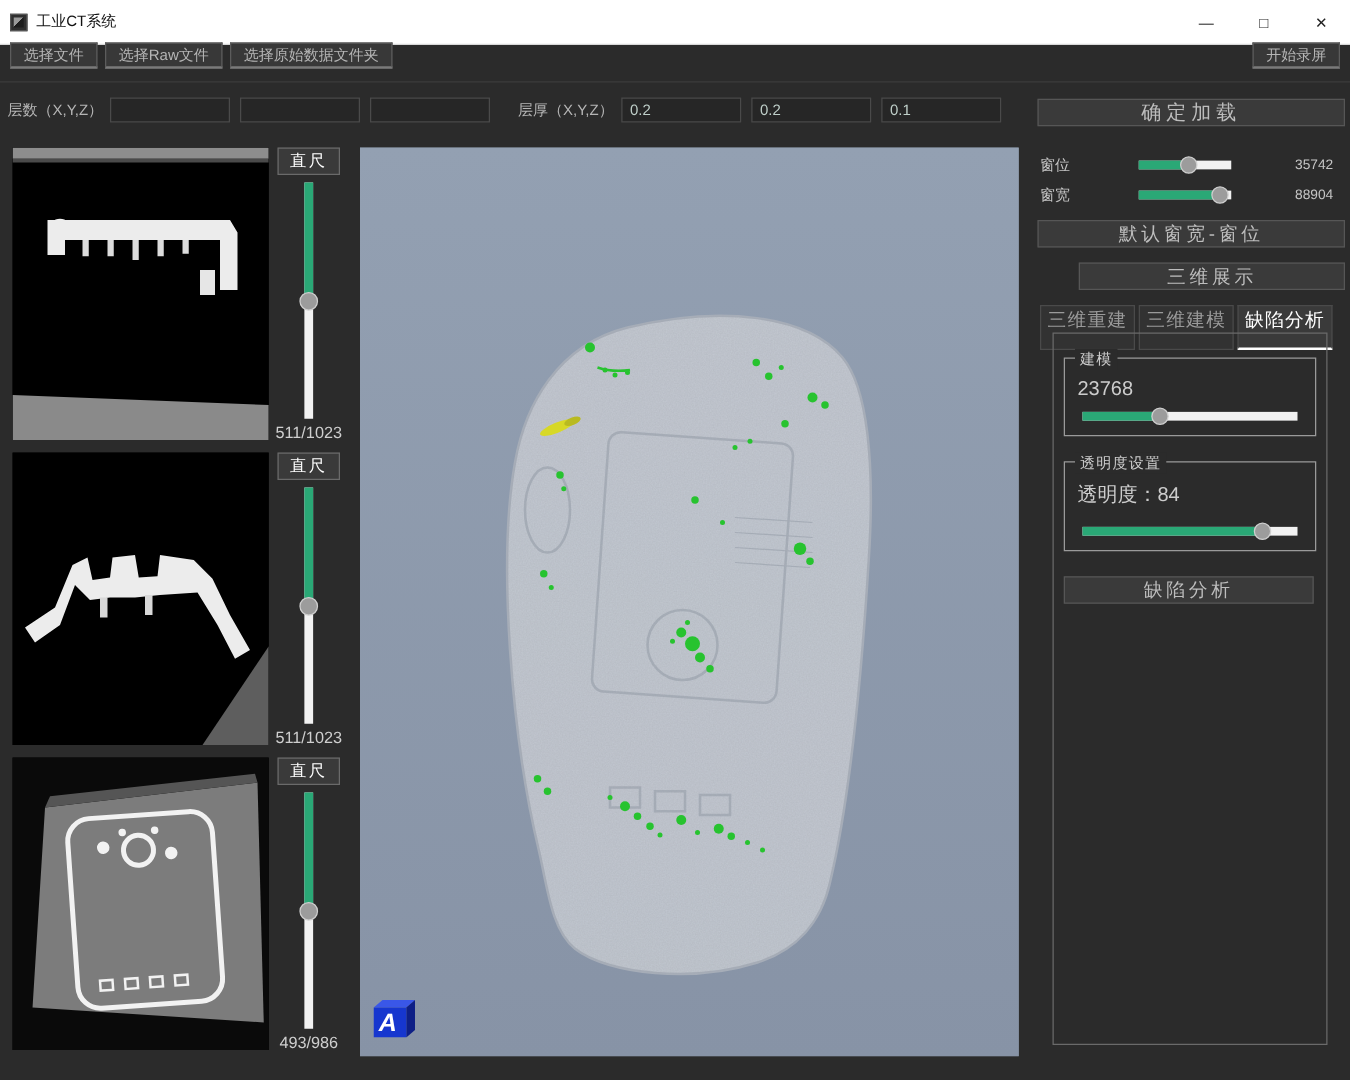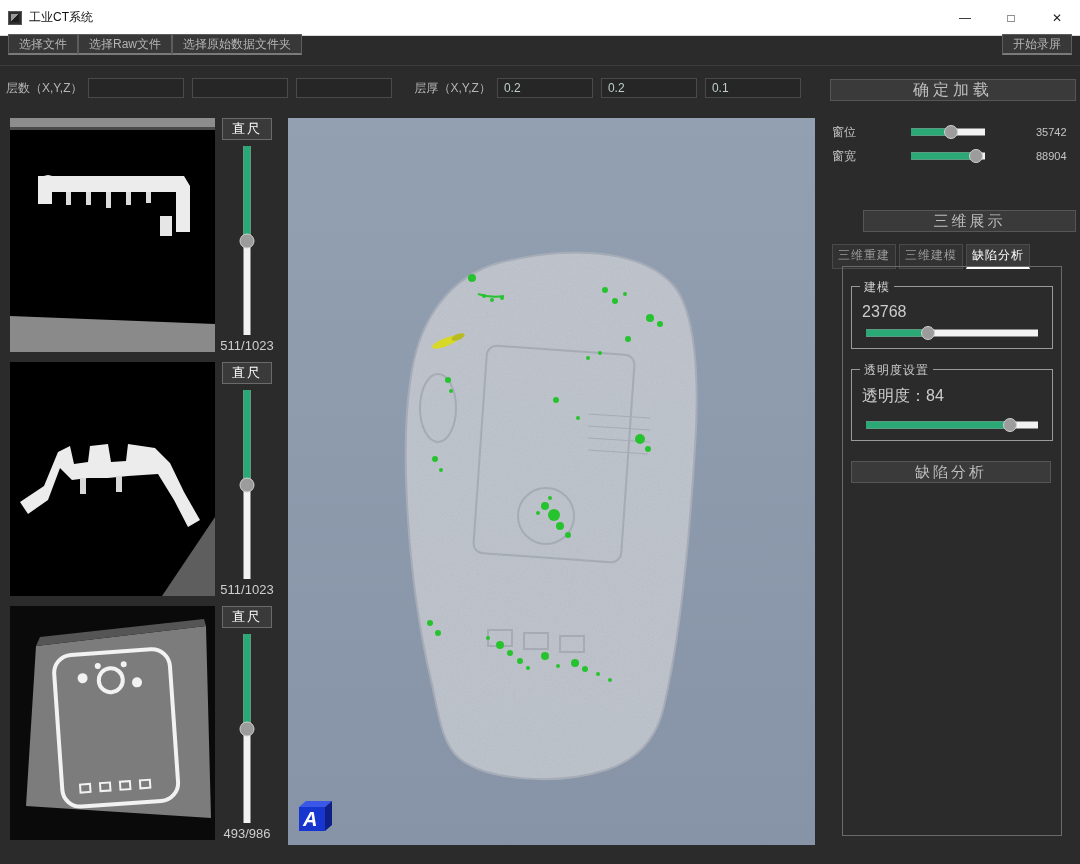--- a/index.html
+++ b/index.html
@@ -9,21 +9,21 @@
 
   
   .titlebar { position:absolute; top:0; left:0; right:0; height:36px; background:#ffffff; display:flex; align-items:center; padding-left:8px; color:#000; font-size:12px; border-bottom:1px solid #d9d9d9; }
   .app-icon { width:14px; height:14px; border:1px solid #555; background:#2f2f2f; margin-right:7px; position:relative; flex:0 0 auto; }
   .app-icon::after { content:""; position:absolute; inset:2px; background:linear-gradient(135deg,#9a9a9a 0 45%,#1d1d1d 45%); }
   .title-text { color:#111; }
   .win-controls { margin-left:auto; display:flex; height:100%; }
   .win-btn { width:46px; height:100%; display:flex; align-items:center; justify-content:center; font-size:12px; color:#222; cursor:default; }
 
   
-  .toolbar { position:absolute; top:24px; left:0; right:0; height:42px; display:flex; align-items:center; gap:0; padding:0 8px; border-bottom:1px solid #3c3c3c; }
+  .toolbar { position:absolute; top:24px; left:0; right:0; height:42px; display:flex; align-items:center; gap:6px; padding:0 8px; border-bottom:1px solid #3c3c3c; }
   .tbtn { height:21px; background:#383838; border:1px solid #5c5c5c; border-bottom:2px solid #7a7a7a; color:#b5b5b5; font-size:12px; padding:0 10px; display:flex; align-items:center; white-space:nowrap; }
   .record { margin-left:auto; }
 
   
   .param-row { position:absolute; top:66px; left:0; width:828px; height:44px; display:flex; align-items:center; padding:0 6px; color:#b5b5b5; font-size:12px; }
   .param-label { white-space:nowrap; margin-right:6px; }
   .pinput { width:96px; height:20px; background:#262626; border:1px solid #4a4a4a; color:#bfcfc9; font-size:12px; padding:0 6px; margin-right:8px; font-family:inherit; }
   .thick-label { margin-left:14px; }
   .load-btn { position:absolute; left:830px; top:79px; width:246px; height:22px; background:#3a3a3a; border:1px solid #565656; color:#bdbdbd; font-size:16px; letter-spacing:4px; display:flex; align-items:center; justify-content:center; }
 
@@ -49,21 +49,21 @@
   .right-panel { position:absolute; left:828px; top:118px; width:252px; height:730px; font-size:12px; color:#c5c5c5; }
   .wrow { position:absolute; left:4px; right:2px; height:16px; display:flex; align-items:center;gap:45px; }
   .wrow .wlabel { width:28px; flex:0 0 auto; }
   .hslider { --pos:50%; position:relative; flex:1; height:15px; margin:0 6px; }
   .htrack { position:absolute; left:0; right:0; top:50%; transform:translateY(-50%); height:7px; background:#f2f2f2; }
   .hfill { position:absolute; left:0; top:0; bottom:0; width:var(--pos); background:#2aa876; }
   .hhandle { position:absolute; left:var(--pos); top:50%; transform:translate(-50%,-50%); width:14px; height:14px; border-radius:50%; background:#9c9c9c; border:1px solid #cfcfcf; }
   .wvalue { width:42px; flex:0 0 auto; font-size:11px; text-align:left; }
   .panel-btn { position:absolute; left:2px; right:4px; height:22px; background:#3a3a3a; border:1px solid #565656; color:#bdbdbd; font-size:15px; letter-spacing:3px; display:flex; align-items:center; justify-content:center; }
   .tabs { position:absolute; top:126px; left:4px; display:flex; gap:3px; }
-  .tab { padding:2px 5px 4px; font-size:12px; color:#9a9a9a; background:#323232; border:1px solid #4a4a4a; letter-spacing:1px; }
+  .tab { padding:2px 5px 13px; font-size:15px; color:#9a9a9a; background:#323232; border:1px solid #4a4a4a; letter-spacing:1px; }
   .tab.active { color:#ffffff; background:#3a3a3a; border-bottom:2px solid #ffffff; padding-bottom:1px; }
   .tab-panel { position:absolute; top:148px; left:14px; width:220px; height:570px; border:1px solid #6a6a6a; }
   .group { position:absolute; left:8px; right:8px; border:1px solid #9a9a9a; }
   .group-title { position:absolute; top:-8px; left:8px; background:#2b2b2b; padding:0 4px; font-size:12px; color:#cccccc; letter-spacing:1px; }
   .group-modeling { top:19px; height:63px; }
   .group-transparency { top:102px; height:72px; }
   .group-text { position:absolute; left:10px; top:16px; font-size:16px; color:#cccccc; }
   .group-slider { position:absolute; left:8px; right:8px; bottom:8px; }
   .defect-btn { top:194px; left:8px; right:10px; }
 </style>
@@ -299,20 +299,21 @@
       <span class="wlabel">窗宽</span>
       <div class="hslider" style="--pos: 87.4%;">
         <div class="htrack">
           <div class="hfill"></div>
         </div>
         <div class="hhandle"></div>
       </div>
       <span class="wvalue">88904</span>
     </div>
 
+    <button class="panel-btn" style="top:58px;">默认窗宽-窗位</button>
     <button class="panel-btn" style="top:92px;margin-left:33px;">三维展示</button>
 
     <div class="tabs">
       <div class="tab">三维重建</div>
       <div class="tab">三维建模</div>
       <div class="tab active">缺陷分析</div>
     </div>
 
     <div class="tab-panel">
 

